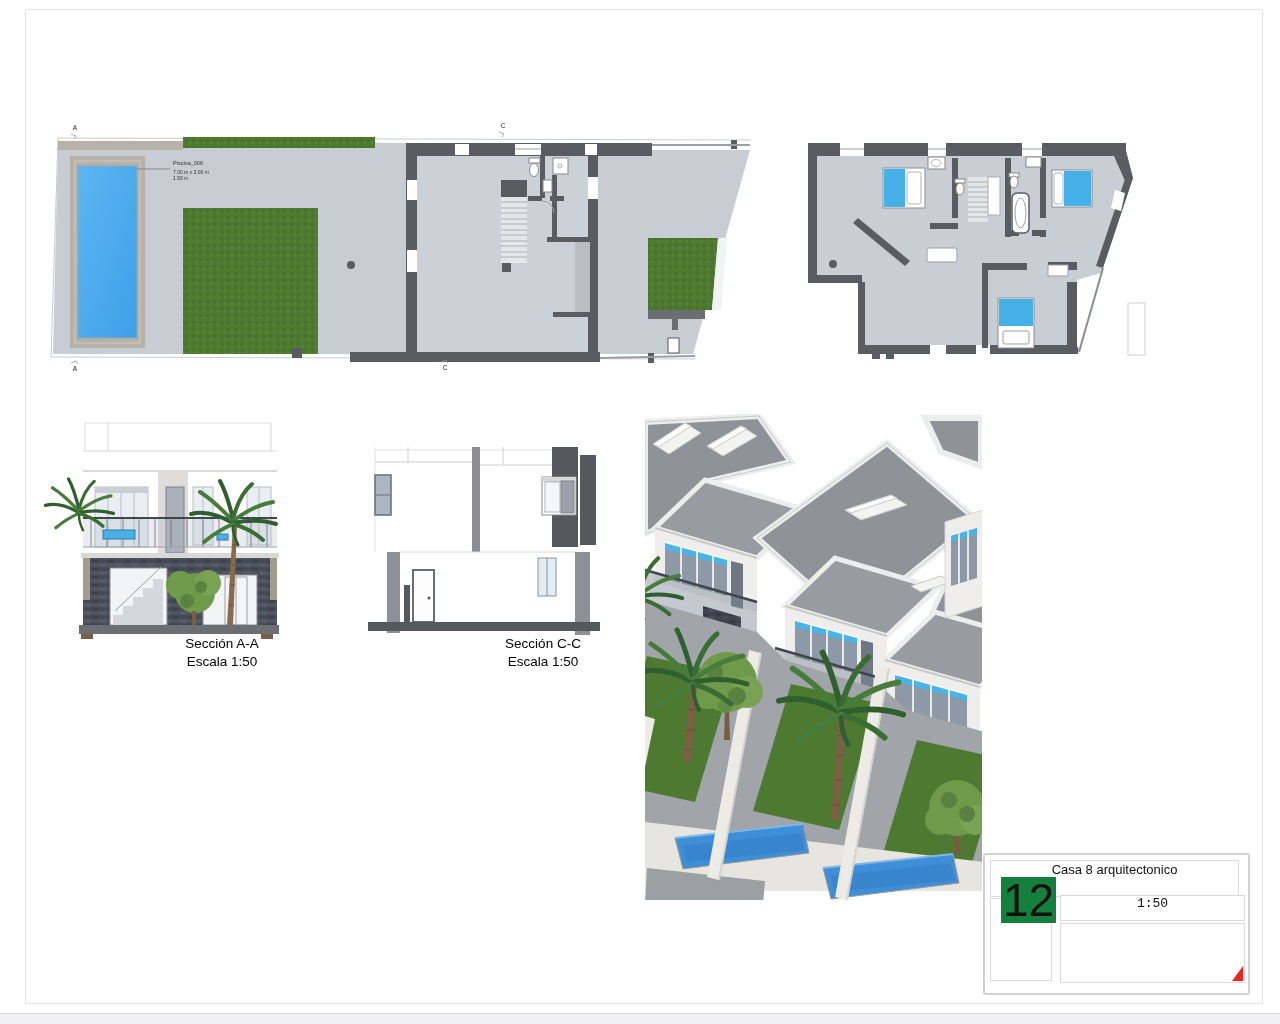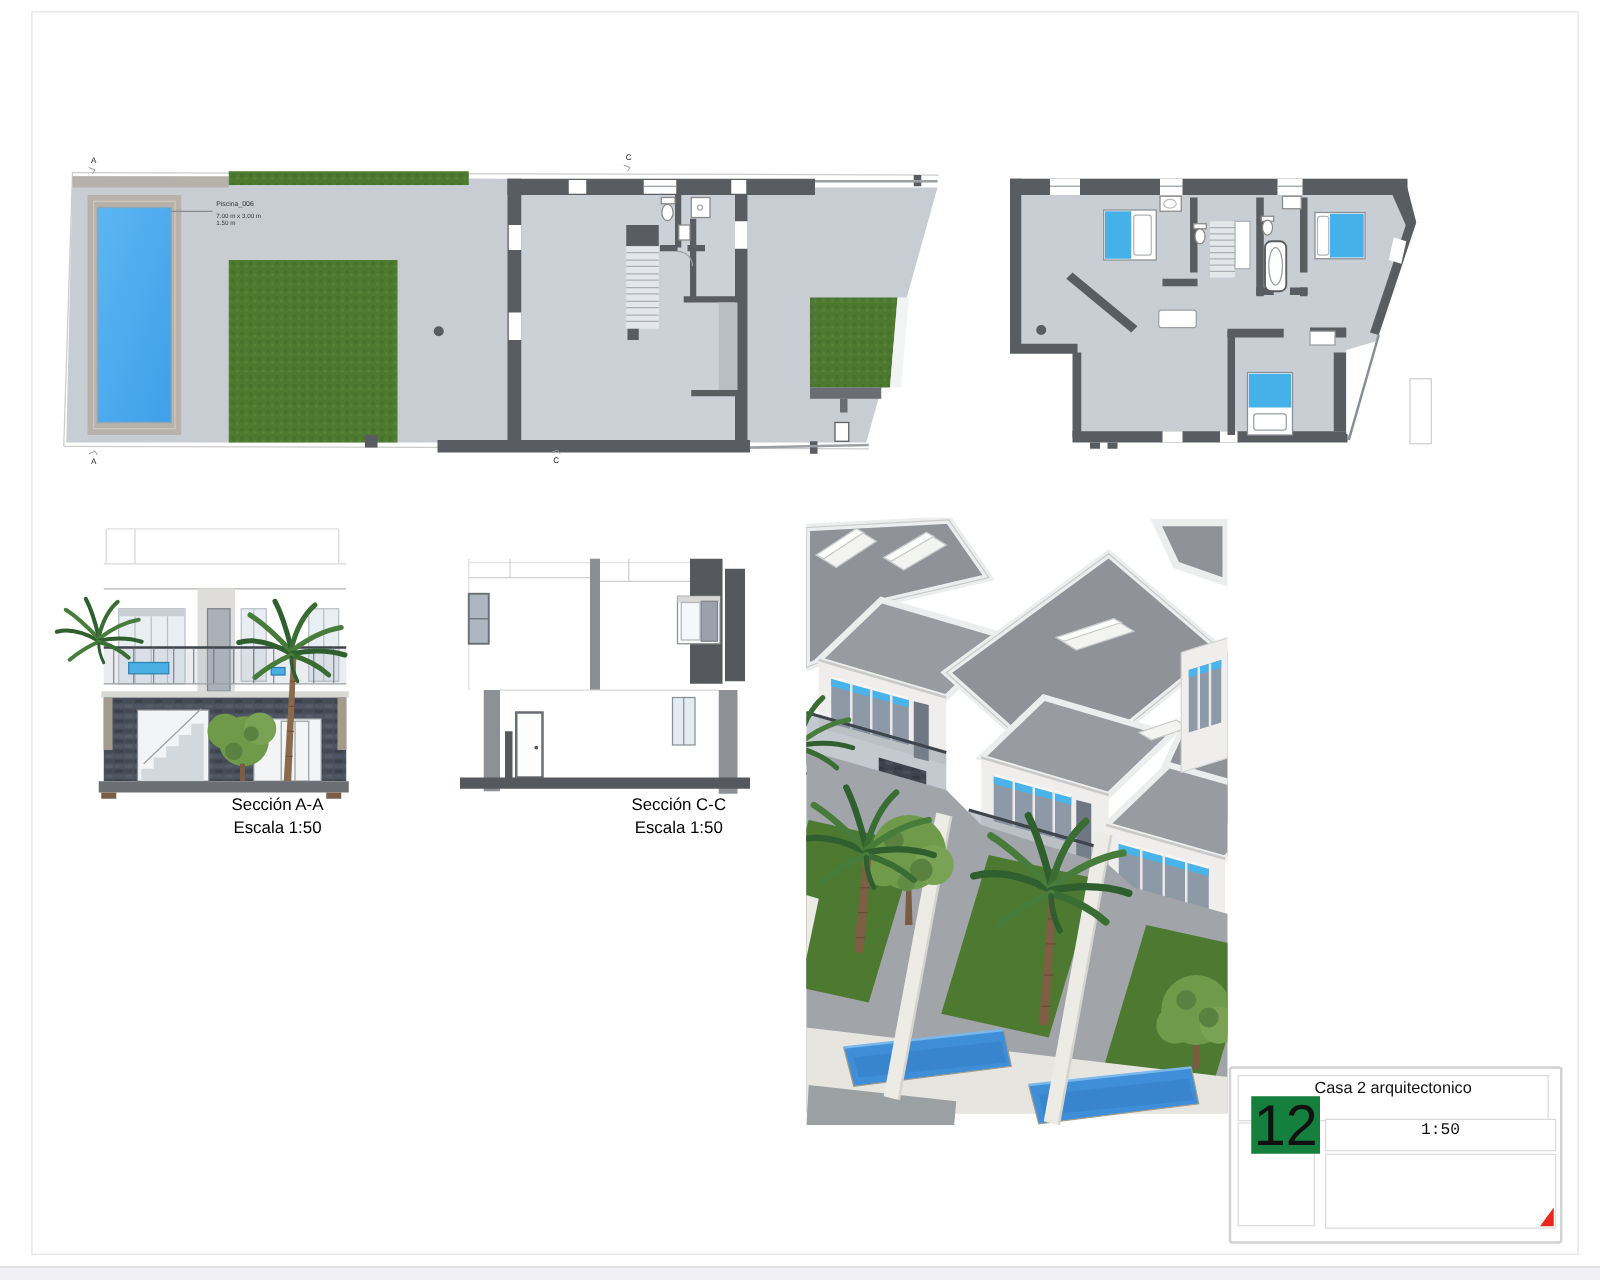--- a/index.html
+++ b/index.html
@@ -459,21 +459,21 @@
       <circle cx="295" cy="410" r="15" fill="#6f9a4a"></circle>
       <circle cx="330" cy="410" r="15" fill="#79a254"></circle>
       <circle cx="304" cy="390" r="8" fill="#5a8140"></circle>
       <circle cx="322" cy="404" r="8" fill="#5a8140"></circle>
     </g>
   </g>
 </svg>
 
 <div class="abs tblock">
   <div class="box tb-title">
-    <span>Casa 2 arquitectonico</span>
+    <span>Casa 8 arquitectonico</span>
   </div>
   <div class="box tb-left"></div>
   <div class="tb-num">12</div>
   <div class="box tb-scale">
     <span>1:50</span>
   </div>
   <div class="box tb-note">
     <span class="red-corner"></span>
   </div>
 </div>

